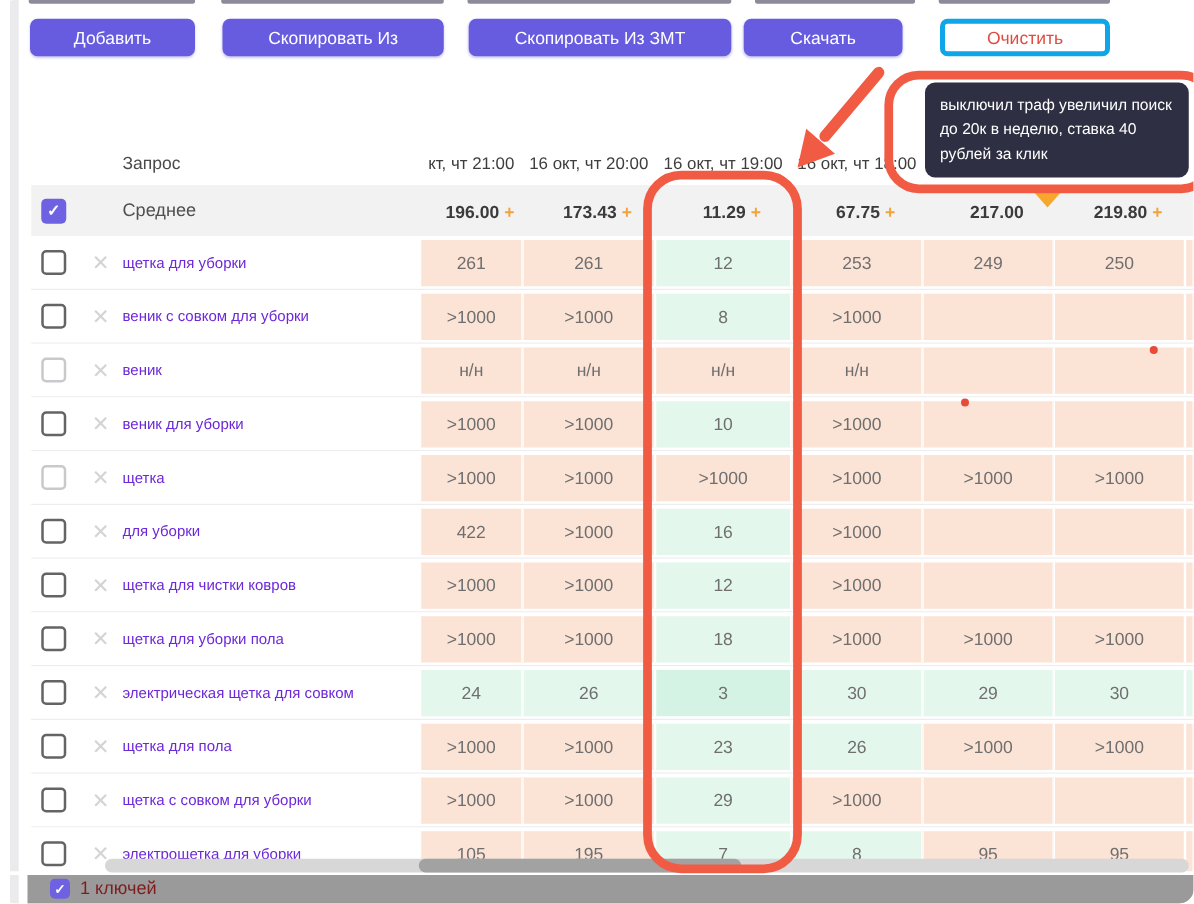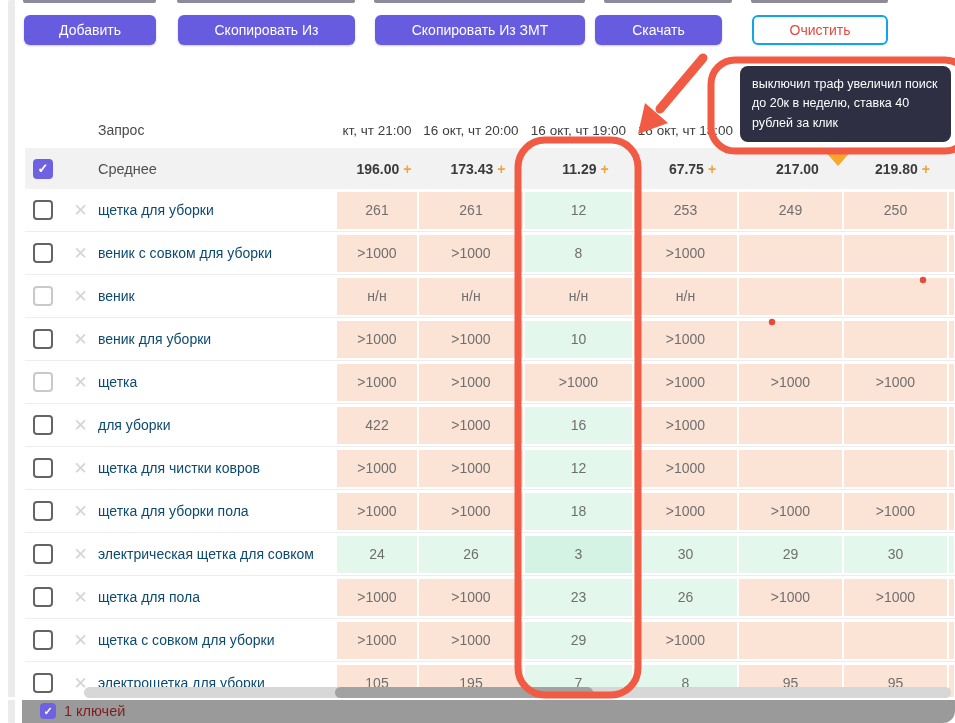--- a/index.html
+++ b/index.html
@@ -6,21 +6,21 @@
   .stage{position:relative;width:955px;height:723px;overflow:hidden;background:#fff;
          font-family:"Liberation Sans",sans-serif;border-radius:12px;-webkit-font-smoothing:antialiased;}
   
   .left-strip{position:absolute;left:8px;top:0;width:7px;height:723px;background:#ebebee;}
   
   .remnant{position:absolute;top:0;height:3px;background:#8d8a99;border-radius:0 0 2px 2px;}
   
   .btn{position:absolute;top:15px;height:30px;border-radius:6px;display:flex;align-items:center;
        justify-content:center;font-size:14px;cursor:pointer;box-sizing:border-box;}
   .btn.primary{background:#675ce0;color:#fff;box-shadow:0 1px 2px rgba(80,70,200,.3);}
-  .btn.outline{background:#fff;color:#e04b41;border:2px solid #0ea5e9;}
+  .btn.outline{background:#fff;color:#e04b41;border:4px solid #0ea5e9;}
   .b0{left:24px;width:132px;} .b1{left:178px;width:177px;} .b2{left:375px;width:210px;}
   .b3{left:595px;width:127px;} .b4{left:752px;width:136px;}
   
   .thead{position:absolute;left:25px;top:112px;width:930px;height:36px;display:flex;
          align-items:center;padding-left:73px;box-sizing:border-box;color:#3e3e3e;font-size:13.5px;}
   .qcol{width:238px;flex:0 0 238px;color:#4a4a4a;font-size:14px;}
   .hcell{display:flex;align-items:center;justify-content:center;white-space:nowrap;overflow:visible;}
   .c0{width:82px;flex:0 0 82px;} .c1{width:106px;flex:0 0 106px;} .c2{width:109px;flex:0 0 109px;}
   .c3{width:105px;flex:0 0 105px;} .c4{width:105px;flex:0 0 105px;} .c5{width:105px;flex:0 0 105px;}
   .c6{width:7px;flex:0 0 7px;}
@@ -36,21 +36,21 @@
   .rows{position:absolute;left:25px;top:189px;width:930px;}
   .trow{display:flex;align-items:center;height:43px;padding-left:8px;box-sizing:border-box;
         border-bottom:1px solid #ededed;background:#fff;}
   .cbx{width:20px;height:20px;flex:0 0 20px;border:2px solid #646464;border-radius:4px;
        box-sizing:border-box;background:#fff;cursor:pointer;}
   .cbx.faded{border-color:#c9c9cd;}
   .cbx.checked{background:#6f62e2;border:none;color:#fff;display:flex;align-items:center;
                justify-content:center;font-size:13px;font-weight:bold;}
   .gap19{width:19px;flex:0 0 19px;} .gap9{width:9px;flex:0 0 9px;}
   .xicon{width:17px;flex:0 0 17px;color:#d4d4d4;font-size:17px;line-height:17px;text-align:center;cursor:pointer;}
-  .qtext{flex:1 1 auto;color:#0c4a6e;font-size:14px;white-space:nowrap;overflow:hidden;}
+  .qtext{flex:1 1 auto;color:#6d28d9;font-size:12px;white-space:nowrap;overflow:hidden;}
   .cell{height:37px;display:flex;align-items:center;justify-content:center;font-size:14px;color:#6f6f6f;
         box-sizing:border-box;border-left:1px solid #fff;border-right:1px solid #fff;}
   .bg-p{background:#fbe3d6;} .bg-g{background:#e3f7ed;} .bg-g2{background:#d5f3e5;}
   
   .hscroll-track{position:absolute;left:84px;top:687px;width:867px;height:11px;background:#d7d7d7;border-radius:6px;}
   .hscroll-thumb{position:absolute;left:251px;top:0;width:258px;height:11px;background:#a2a2a2;border-radius:6px;cursor:pointer;}
   .white-gap{position:absolute;left:0;top:697px;width:955px;height:3px;background:#fff;}
   
   .footer{position:absolute;left:22px;top:700px;width:933px;height:23px;background:#9a9a9a;
           display:flex;align-items:flex-start;padding:3px 0 0 18px;box-sizing:border-box;}

